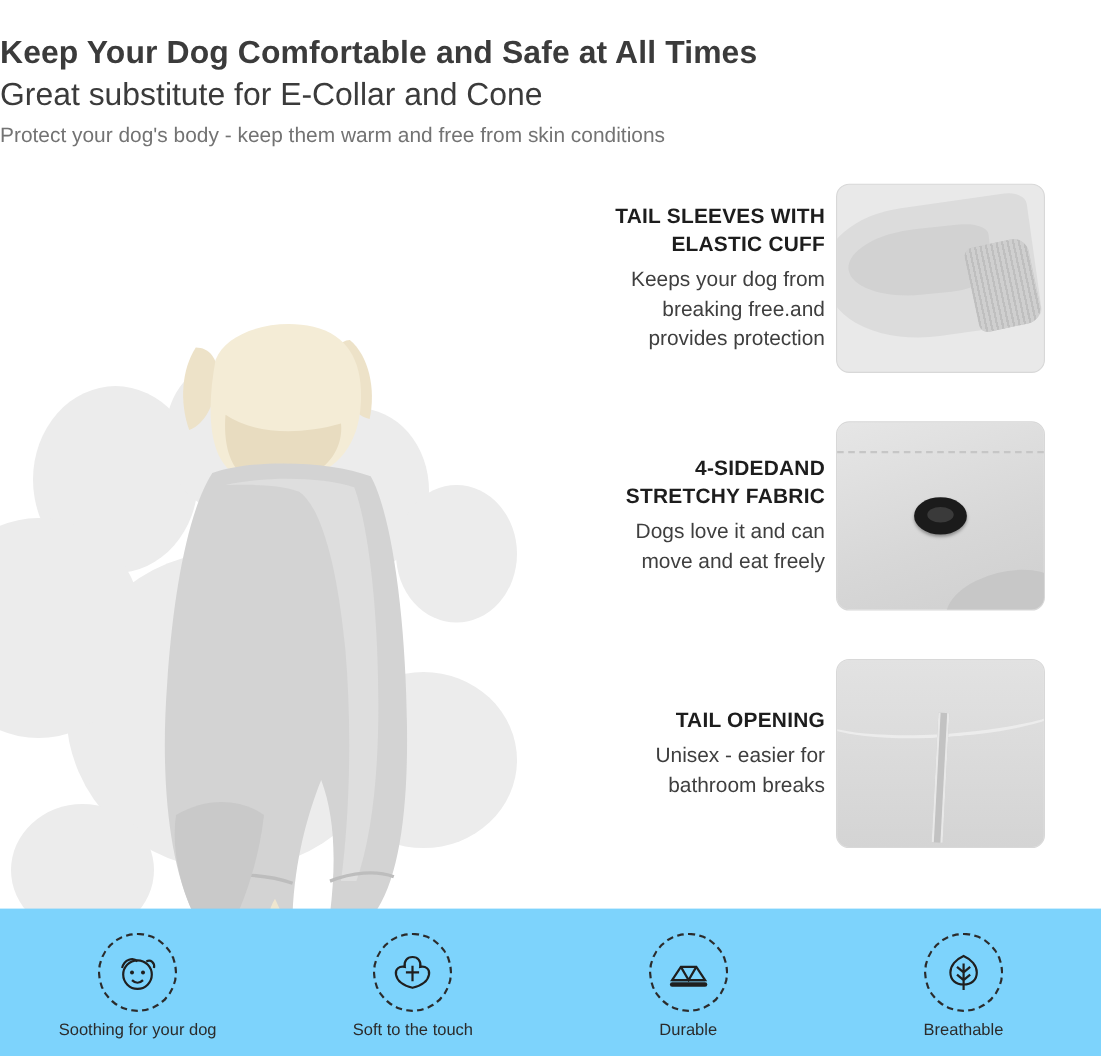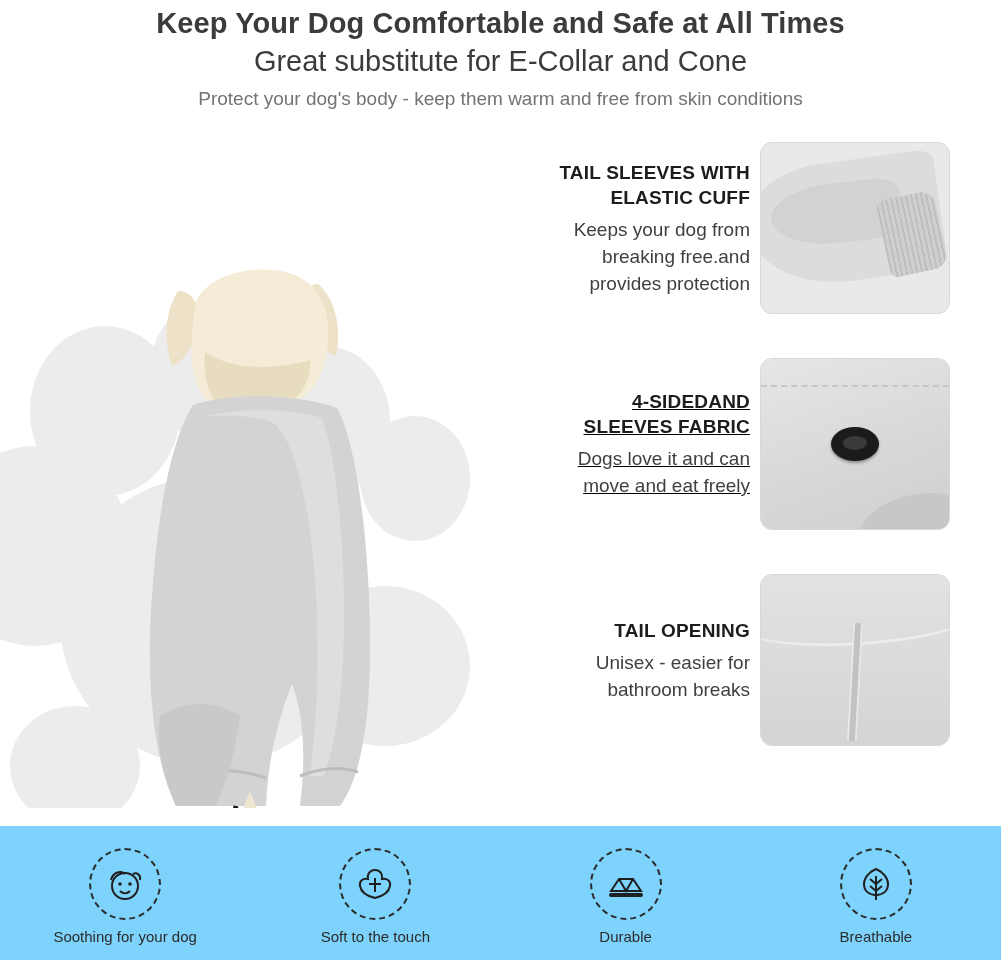--- a/index.html
+++ b/index.html
@@ -10,21 +10,21 @@
     background: #ffffff;
     font-family: "Liberation Sans", sans-serif;
     overflow: hidden;
     position: relative;
   }
 
   
   .header {
     width: 1001px;
     padding-top: 4px;
-    text-align: center;
+    margin-top: 25px;
   }
   .head-line1 {
     font-size: 29px;
     font-weight: bold;
     color: #3b3b3b;
     letter-spacing: 0.1px;
     line-height: 38px;
   }
   .head-line2 {
     font-size: 29px;
@@ -84,21 +84,21 @@
   }
   .feature {
     position: absolute;
     left: 0;
     width: 531px;
     height: 200px;
     display: flex;
     align-items: center;
   }
   .f1 { top: 12px; }
-  .f2 { top: 228px; text-decoration: underline; }
+  .f2 { top: 228px; }
   .f3 { top: 444px; }
 
   .feature-text {
     width: 290px;
     padding-right: 10px;
     text-align: right;
   }
   .feature-title {
     font-size: 19px;
     font-weight: bold;
@@ -309,21 +309,21 @@
         <div class="sleeve-body"></div>
         <div class="sleeve-fold"></div>
         <div class="cuff"></div>
       </div>
     </div>
 
     <div class="feature f2">
       <div class="feature-text">
         <div class="feature-title">
           <span>4-SIDEDAND</span><br>
-          <span>SLEEVES FABRIC</span>
+          <span>STRETCHY FABRIC</span>
         </div>
         <div class="feature-desc">
           <span>Dogs love it and can</span><br>
           <span>move and eat freely</span>
         </div>
       </div>
       <div class="feature-thumb">
         <div class="fabric"></div>
         <div class="seam"></div>
         <div class="fabric-corner"></div>

